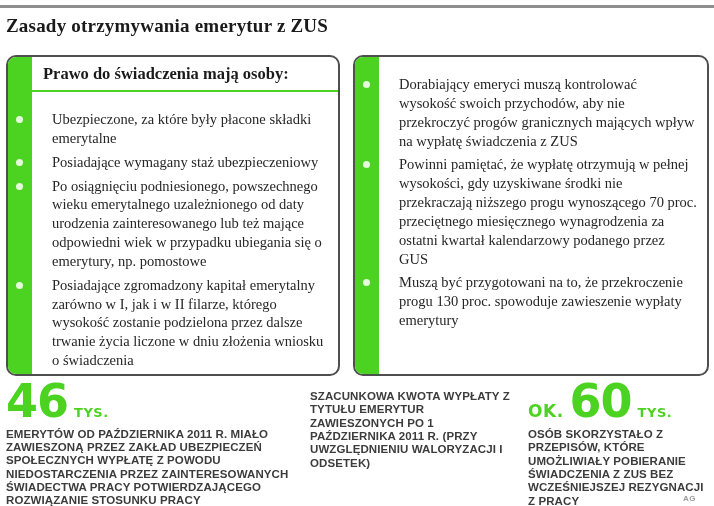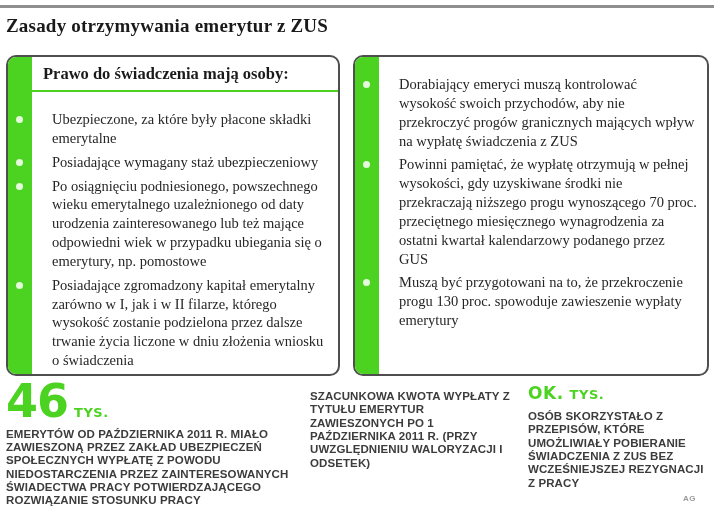--- a/index.html
+++ b/index.html
@@ -128,20 +128,21 @@
       <p class="stat-desc">EMERYTÓW OD PAŹDZIERNIKA 2011 R. MIAŁO ZAWIESZONĄ PRZEZ ZAKŁAD UBEZPIECZEŃ SPOŁECZNYCH WYPŁATĘ Z POWODU NIEDOSTARCZENIA PRZEZ ZAINTERESOWANYCH ŚWIADECTWA PRACY POTWIERDZAJĄCEGO ROZWIĄZANIE STOSUNKU PRACY</p>
     </div>
 
     <div class="stat stat-1">
       <p class="stat-desc">SZACUNKOWA KWOTA WYPŁATY Z TYTUŁU EMERYTUR ZAWIESZONYCH PO 1 PAŹDZIERNIKA 2011 R. (PRZY UWZGLĘDNIENIU WALORYZACJI I ODSETEK)</p>
     </div>
 
     <div class="stat stat-2">
       <div class="stat-number-row">
         <span class="stat-prefix">OK.</span>
+        <span class="stat-number">60</span>
         <span class="stat-unit">TYS.</span>
       </div>
       <p class="stat-desc">OSÓB SKORZYSTAŁO Z PRZEPISÓW, KTÓRE UMOŻLIWIAŁY POBIERANIE ŚWIADCZENIA Z ZUS BEZ WCZEŚNIEJSZEJ REZYGNACJI Z PRACY</p>
     </div>
 
   </div>
 
   <div class="credit">AG</div>
 
 </div>

